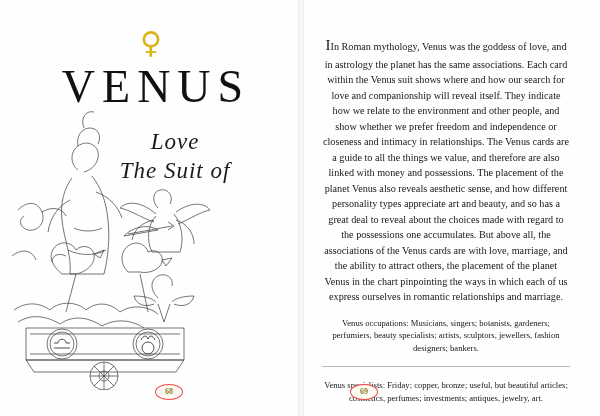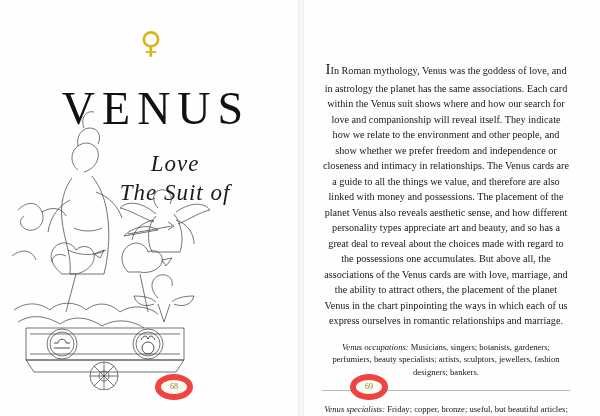--- a/index.html
+++ b/index.html
@@ -34,38 +34,38 @@
     position: relative;
     height: 416px;
     box-sizing: border-box;
   }
   .page-left {
     width: 300px;
     padding: 18px 16px 0 18px;
   }
   .page-right {
     width: 300px;
-    padding: 58px 30px 0 22px;
+    padding: 34px 30px 0 22px;
   }
 
   
   .venus-symbol {
     text-align: center;
     color: #d9b515;
     font-size: 30px;
     line-height: 1;
     margin: 10px 0 0 0;
     font-family: "DejaVu Sans", sans-serif;
     position: relative;
     z-index: 4;
   }
   .title-block {
     position: relative;
     z-index: 4;
-    margin-top: 28px;
+    margin-top: 6px;
     padding-left: 10px;
   }
   .title-main {
     font-family: "Liberation Serif", serif;
     font-size: 46px;
     letter-spacing: 7px;
     color: #111;
     line-height: 1;
     margin: 0;
     font-weight: normal;
@@ -97,23 +97,24 @@
 
   .folio {
     position: absolute;
     bottom: 16px;
     font-size: 8px;
     color: #8a7a2a;
     text-align: center;
     width: 26px;
     height: 14px;
     line-height: 14px;
-    border: 6px solid #ef4444;
+    border: 1px solid #ef4444;
     border-radius: 50%;
     background: #fdfcf2;
+    font-weight: bold;
   }
   .folio-left { left: 155px; }
   .folio-right { left: 50px; text-align: center; }
 
   
   .body-text {
     font-family: "Liberation Serif", serif;
     font-size: 10.2px;
     line-height: 1.52;
     color: #17171a;
@@ -125,21 +126,20 @@
   }
   .occupations, .affinities {
     font-family: "Liberation Serif", serif;
     font-size: 8.6px;
     line-height: 1.45;
     color: #17171a;
     text-align: center;
     margin-top: 12px;
   }
   .occupations .lead, .affinities .lead {
-    font-style: italic;
   }
   .rule {
     width: 100%;
     height: 1px;
     background: #b9b9b9;
     margin: 12px 0 8px 0;
   }
 </style>
 </head>
 <body>

